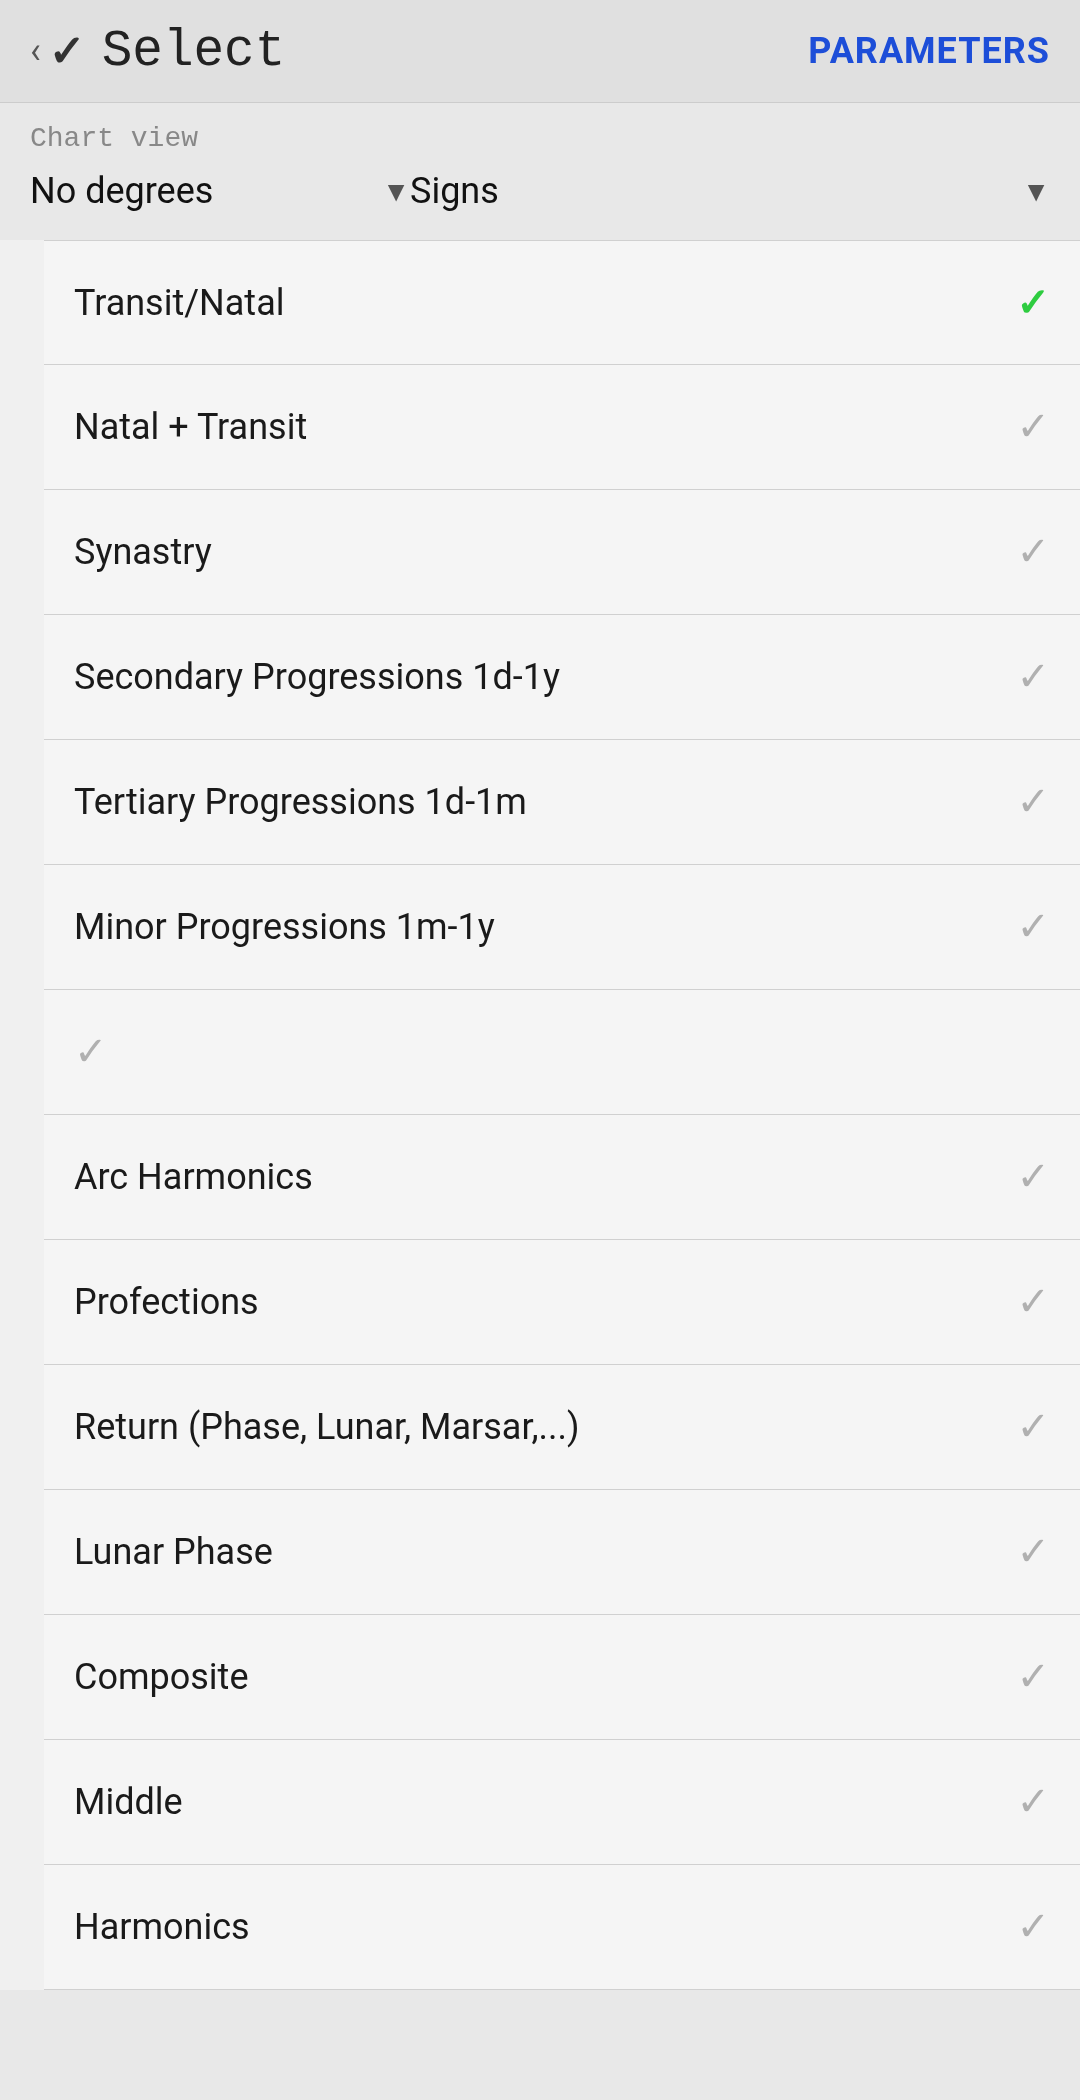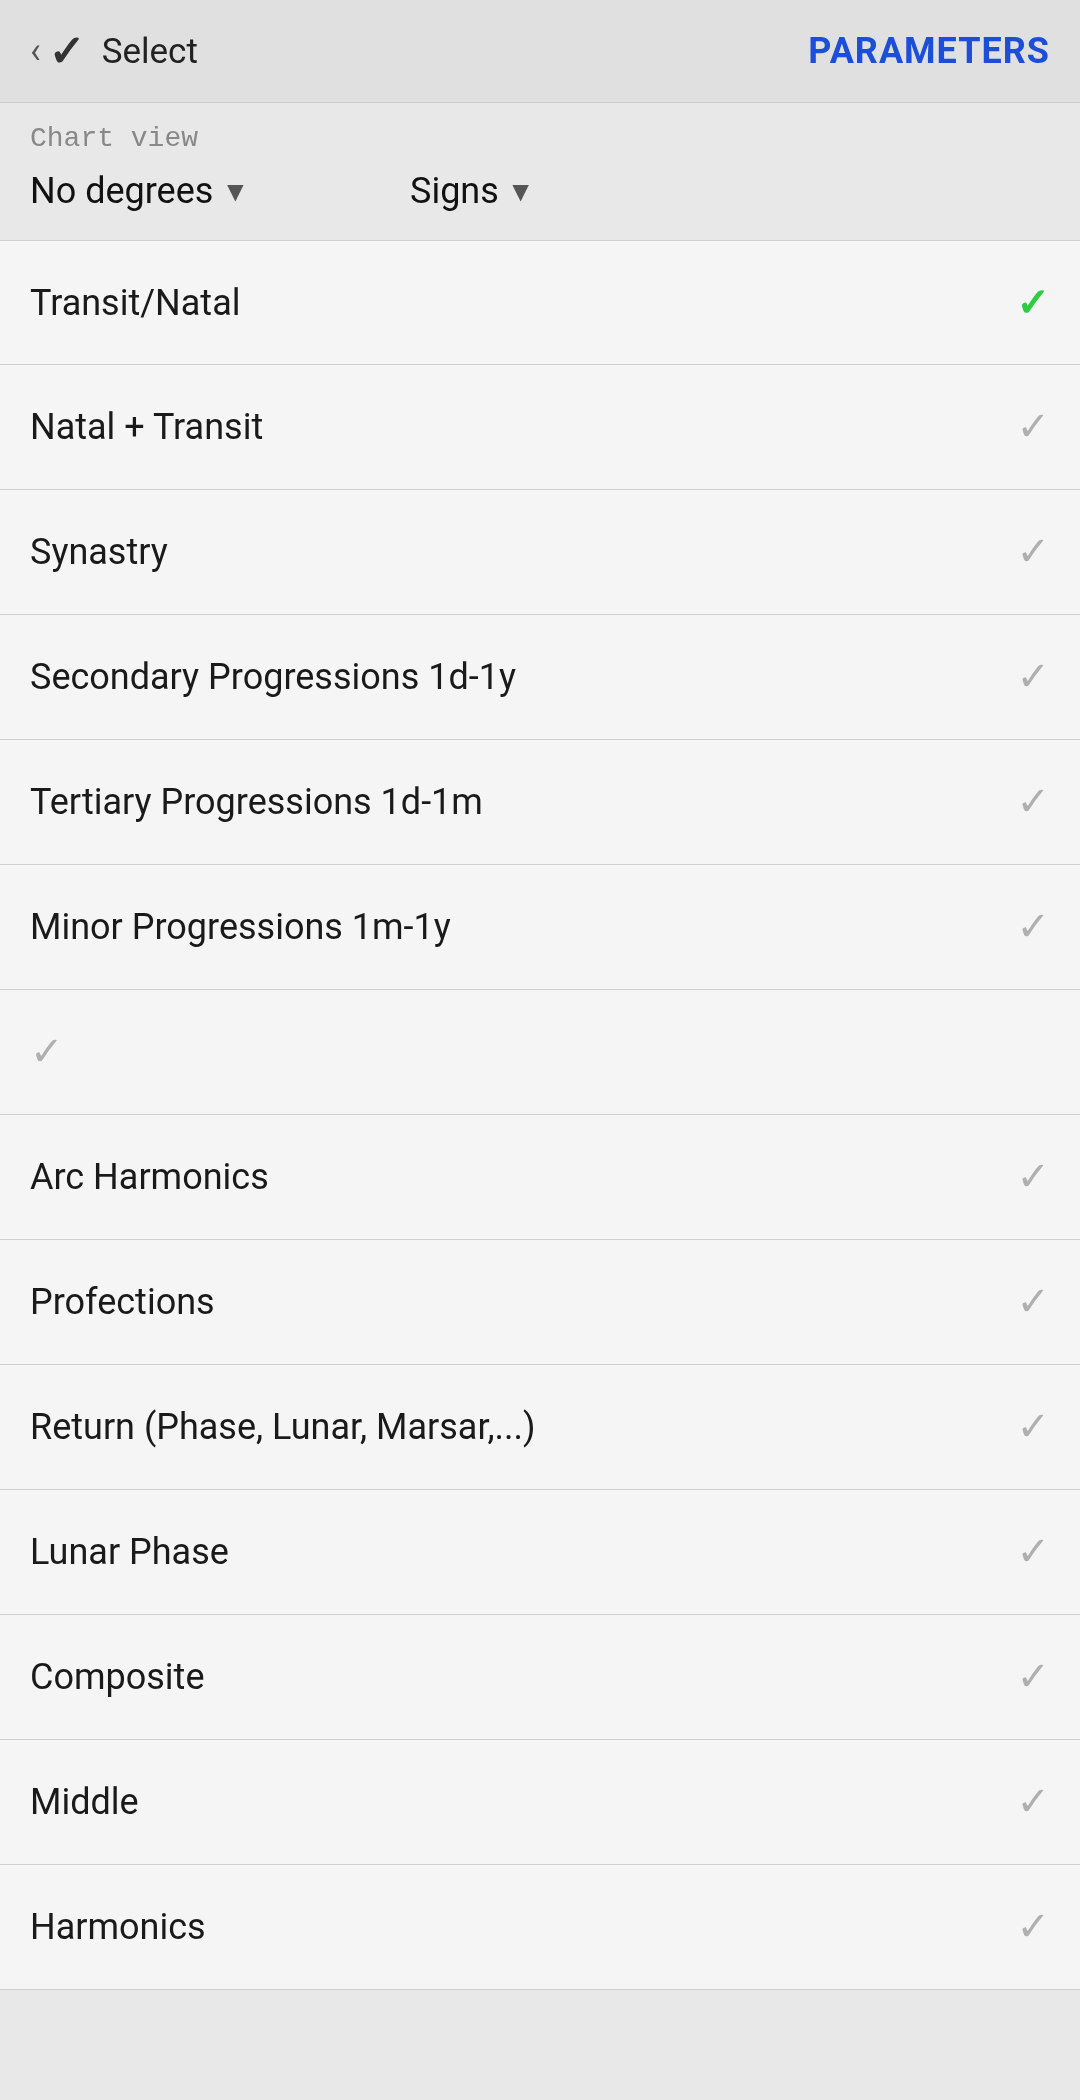--- a/index.html
+++ b/index.html
@@ -46,23 +46,24 @@
     }
 
     .check-mark-header {
       font-size: 44px;
       color: #333;
       font-weight: bold;
       line-height: 1;
     }
 
     .header-title {
-      font-size: 35px;
+      font-size: 51px;
       font-weight: 400;
       color: #222;
+      font-family: Liberation Mono, monospace;
     }
 
     .header-params {
       font-size: 36px;
       font-weight: 700;
       color: #1d4ed8;
       letter-spacing: 1px;
     }
 
     
@@ -94,20 +95,21 @@
     .dropdown-controls {
       display: flex;
       align-items: center;
       margin-top: 8px;
       gap: 0;
     }
 
     .dropdown-select {
       display: flex;
       align-items: center;
+      justify-content: space-between;
       background: transparent;
       border: none;
       cursor: pointer;
       padding: 8px 0;
     }
 
     .dropdown-select:first-child {
       width: 380px;
     }
 
@@ -124,20 +126,21 @@
     .dropdown-arrow {
       font-size: 28px;
       color: #555;
       margin-left: 8px;
     }
 
     
     .list-container {
       background-color: #f0f0f0;
       margin-top: 10px;
+      padding-left: 44px;
     }
 
     .list-item {
       display: flex;
       align-items: center;
       justify-content: space-between;
       padding: 0 30px;
       height: 125px;
       border-bottom: 1px solid #d0d0d0;
       background-color: #f5f5f5;

